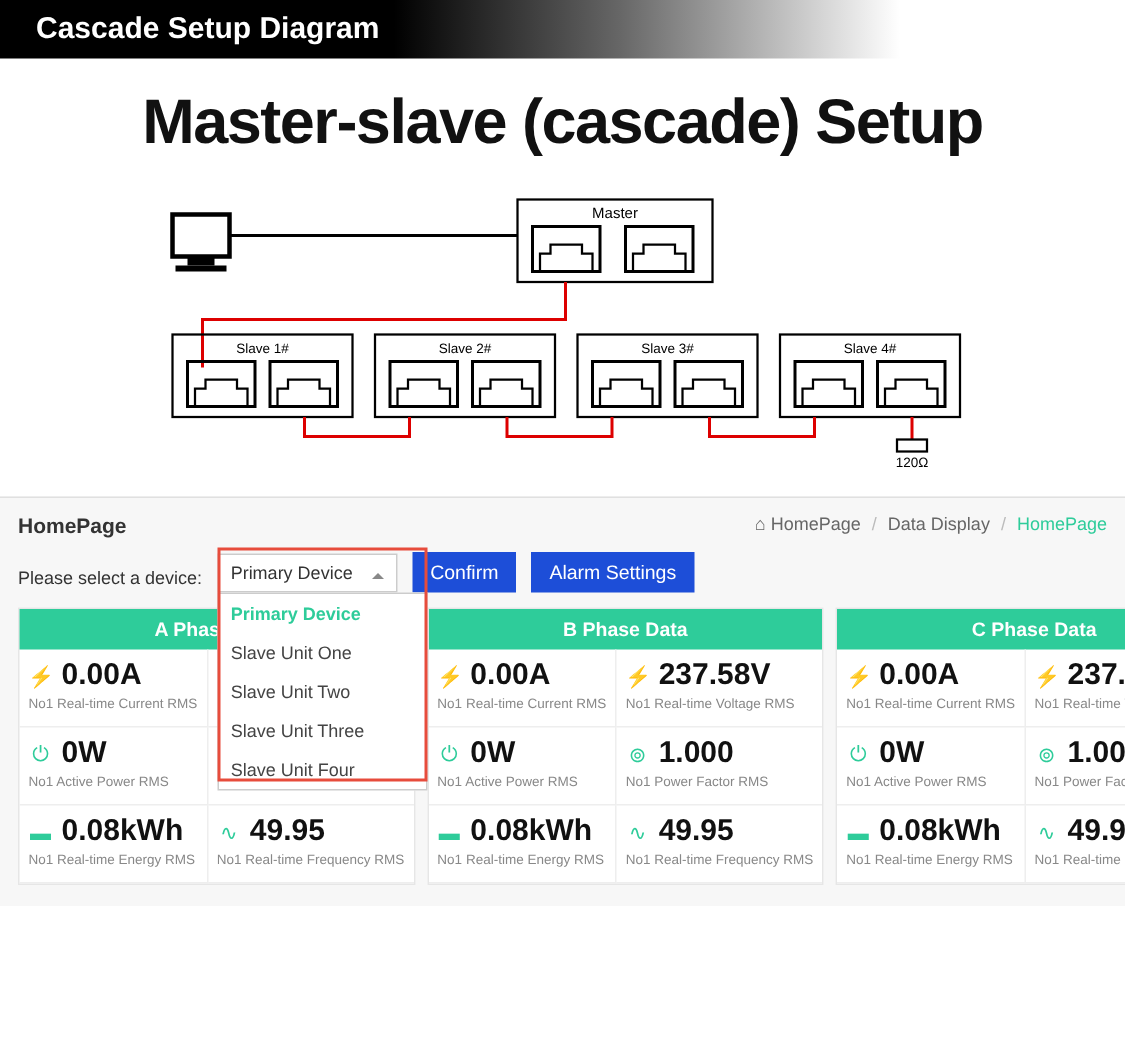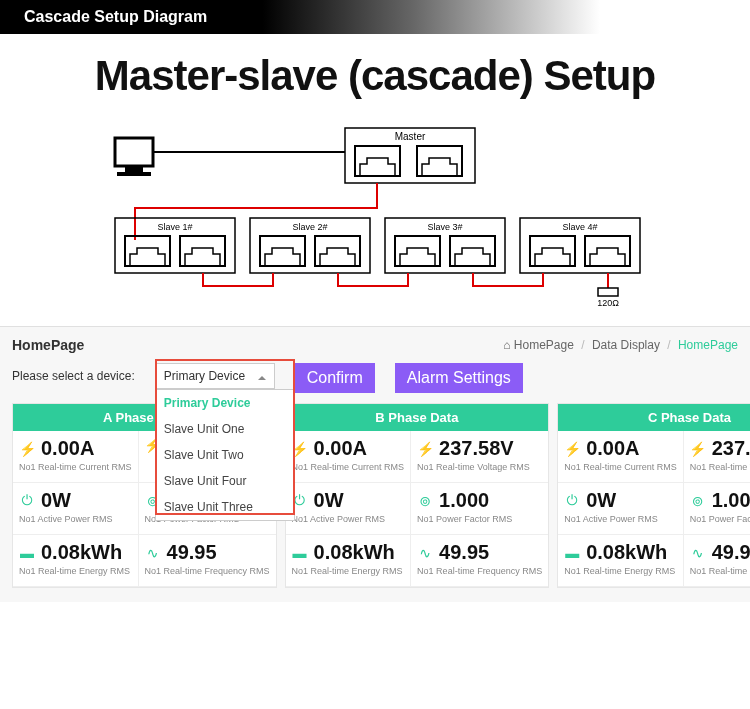--- a/index.html
+++ b/index.html
@@ -1,39 +1,39 @@
 <!DOCTYPE html>
 <html><head>
 <meta charset="utf-8">
 <style>
 *{box-sizing:border-box;margin:0;padding:0;font-family:Arial,Helvetica,sans-serif}
 body{width:750px;background:#fff}
 .banner{background:linear-gradient(90deg,#000 0%,#000 35%,#666 55%,#fff 80%);padding:8px 0}
-.banner-text{color:#fff;font-size:16px;font-weight:bold;padding-left:24px}
+.banner-text{color:#fff;font-size:20px;font-weight:bold;padding-left:24px}
 .hero{text-align:center;padding:18px 12px 8px}
 .hero-title{font-size:42px;font-weight:900;color:#111;letter-spacing:-1px}
 .hero-sub{font-size:22px;color:#222;margin-top:2px}
 .diagram{display:flex;justify-content:center;padding:10px 0 18px}
 .diagram svg{display:block}
 .dash{background:#f7f7f7;padding:10px 12px 14px;border-top:1px solid #e0e0e0}
-.dash-top{display:flex;align-items:center;justify-content:space-between;font-size:12px;color:#333}
+.dash-top{display:flex;align-items:flex-start;justify-content:space-between;font-size:12px;color:#333}
 .dash-title{font-weight:bold;font-size:14px}
 .breadcrumb span{color:#666}
 .breadcrumb .sep{margin:0 4px;color:#bbb}
 .breadcrumb .cur{color:#2ecc9a}
-.controls{display:flex;align-items:flex-start;gap:20px;margin-top:10px;position:relative}
+.controls{display:flex;align-items:center;gap:10px;margin-top:10px;position:relative}
 .sel-label{font-size:12px;color:#333;padding-top:6px}
 .selectwrap{position:relative;width:120px}
 .selectbox{border:1px solid #ccc;background:#fff;padding:5px 24px 5px 8px;font-size:12px;color:#333;position:relative;cursor:pointer}
 .selectbox:after{content:"";position:absolute;right:8px;top:10px;border:4px solid transparent;border-bottom-color:#888;transform:translateY(-2px)}
 .dropdown{position:absolute;top:26px;left:0;width:140px;background:#fff;border:1px solid #ccc;z-index:5}
 .dropdown div{padding:6px 8px;font-size:12px;color:#444;cursor:pointer}
 .dropdown div.sel{color:#2ecc9a;font-weight:bold}
 .redframe{position:absolute;top:-4px;left:0;width:140px;height:156px;border:2px solid #e74c3c;pointer-events:none;z-index:6}
-.btn{background:#8b5cf6;color:#fff;border:none;padding:6px 12px;font-size:16px;cursor:pointer}
+.btn{background:#1d4ed8;color:#fff;border:none;padding:6px 12px;font-size:13px;cursor:pointer}
 .phases{display:flex;gap:8px;margin-top:10px}
 .phase{flex:1;background:#fff;border:1px solid #e6e6e6;display:flex;flex-direction:column}
 .phase-head{background:#2ecc9a;color:#fff;text-align:center;font-size:13px;font-weight:bold;padding:6px 0}
 .phase-grid{display:grid;grid-template-columns:1fr 1fr;grid-auto-rows:1fr}
 .metric{border-right:1px solid #eee;border-bottom:1px solid #eee;padding:6px 6px 4px;display:flex;flex-direction:column;gap:2px;min-height:52px}
 .metric:nth-child(2n){border-right:none}
 .mrow{display:flex;align-items:center;gap:6px}
 .ico{color:#2ecc9a;font-size:14px;width:16px;text-align:center}
 .val{font-weight:bold;font-size:20px;color:#111}
 .mlab{font-size:9px;color:#888;white-space:nowrap;overflow:hidden}
@@ -145,22 +145,22 @@
   </div>
 
   <div class="controls">
     <div class="sel-label">Please select a device:</div>
     <div class="selectwrap">
       <div class="selectbox">Primary Device</div>
       <div class="dropdown">
         <div class="sel">Primary Device</div>
         <div>Slave Unit One</div>
         <div>Slave Unit Two</div>
+        <div>Slave Unit Three</div>
         <div>Slave Unit Four</div>
-        <div>Slave Unit Three</div>
       </div>
       <div class="redframe"></div>
     </div>
     <button class="btn">Confirm</button>
     <button class="btn">Alarm Settings</button>
   </div>
 
   <div class="phases">
 
     <div class="phase">

